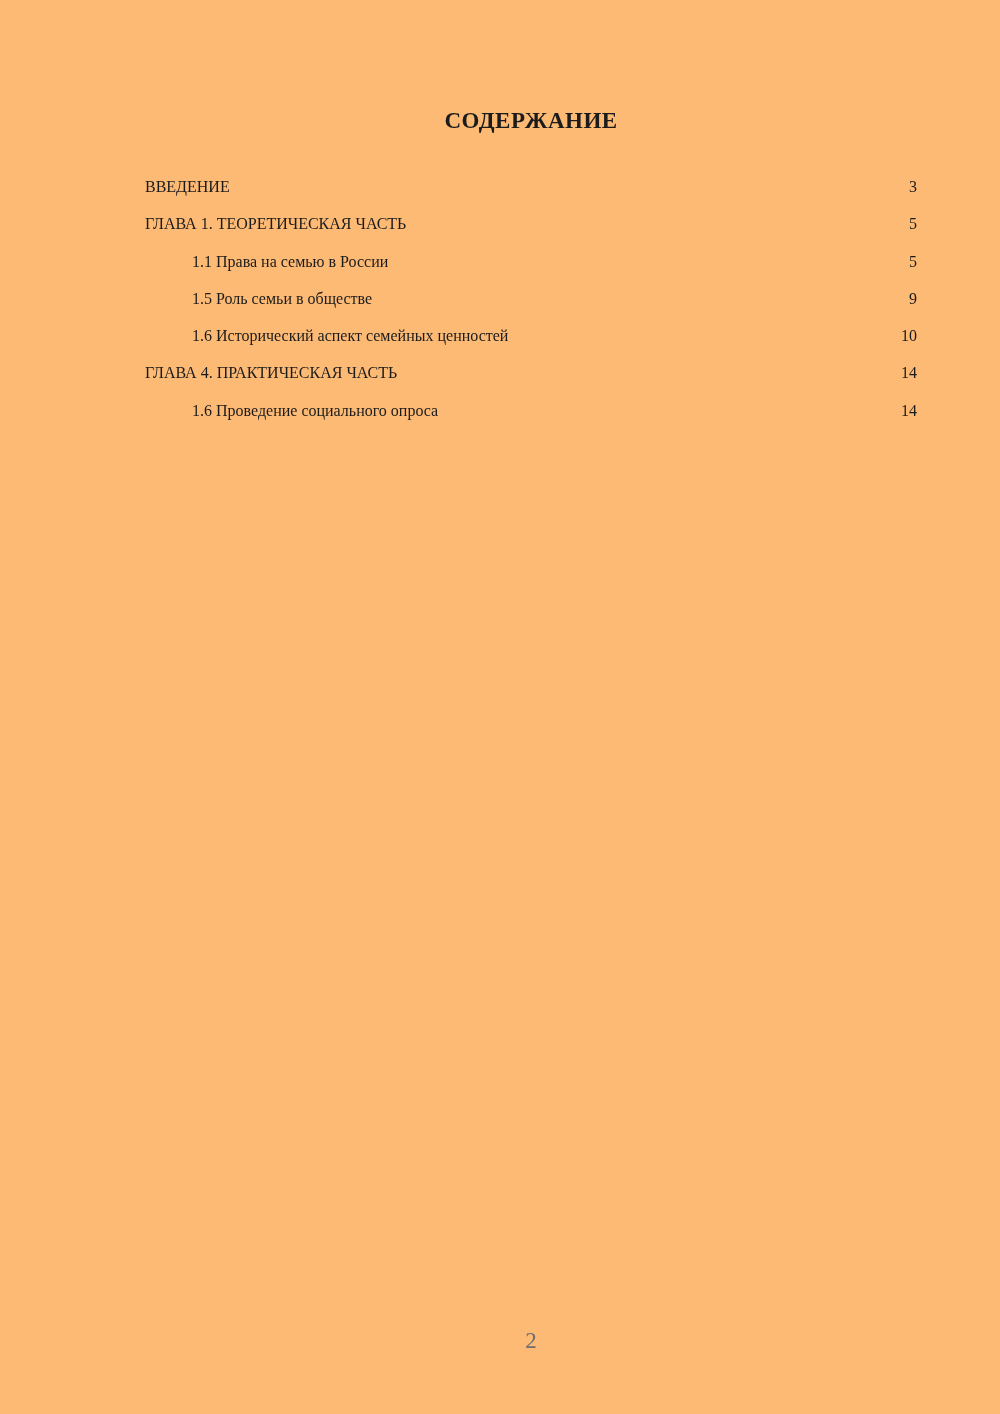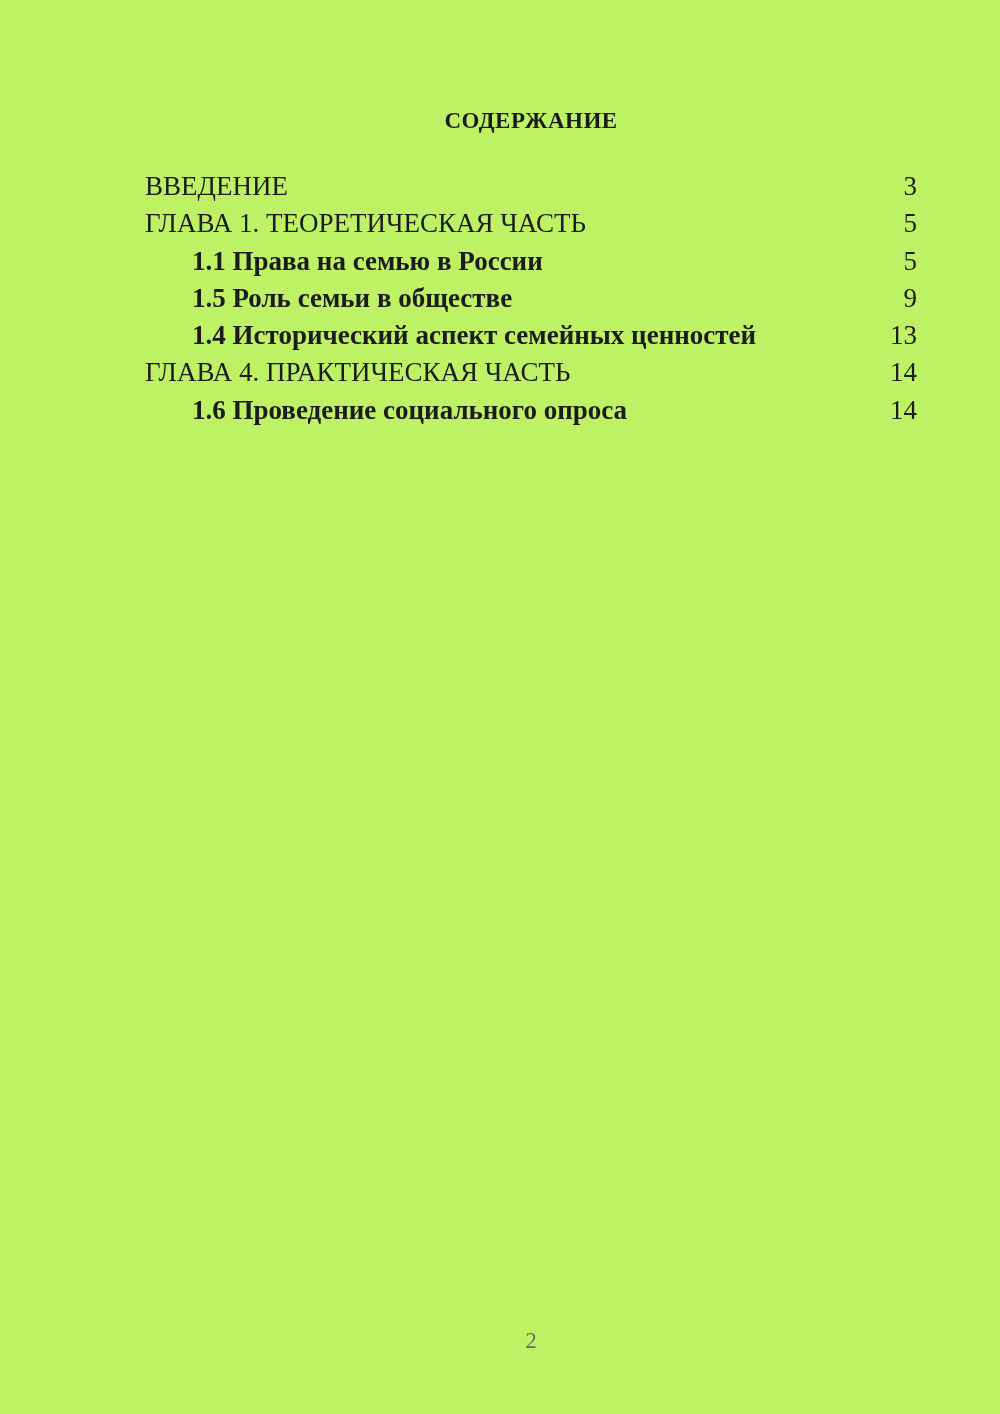--- a/index.html
+++ b/index.html
@@ -4,21 +4,21 @@
 <style>
   html, body {
     margin: 0;
     padding: 0;
     background: #ffffff;
   }
   .doc-page {
     position: relative;
     width: 1000px;
     height: 1414px;
-    background: #bef264;
+    background: #fdba74;
     font-family: "Liberation Serif", "DejaVu Serif", serif;
     color: #1b1b1b;
     overflow: hidden;
     margin: 0 auto;
   }
   .doc-title {
     position: absolute;
     top: 93px;
     left: 145px;
     width: 772px;
@@ -31,36 +31,35 @@
     position: absolute;
     top: 168px;
     left: 145px;
     width: 772px;
   }
   .toc-row {
     display: flex;
     justify-content: flex-start;
     align-items: baseline;
     height: 37.3px;
-    font-size: 27px;
+    font-size: 16px;
     line-height: 37.3px;
     white-space: nowrap;
   }
   .toc-row .toc-label {
     flex: 1 1 auto;
     overflow: hidden;
   }
   .toc-row .toc-page {
     flex: 0 0 auto;
     text-align: right;
     padding-left: 20px;
   }
   .toc-row.indent .toc-label {
     padding-left: 47px;
-    font-weight: bold;
   }
   .page-footer {
     position: absolute;
     top: 1328px;
     left: 145px;
     width: 772px;
     text-align: center;
     font-size: 23px;
     color: #6e6e72;
   }
@@ -89,22 +88,22 @@
       <span class="toc-page">5</span>
     </div>
 
 
     <div class="toc-row indent">
       <span class="toc-label">1.5 Роль семьи в обществе</span>
       <span class="toc-page">9</span>
     </div>
 
     <div class="toc-row indent">
-      <span class="toc-label">1.4 Исторический аспект семейных ценностей</span>
-      <span class="toc-page">13</span>
+      <span class="toc-label">1.6 Исторический аспект семейных ценностей</span>
+      <span class="toc-page">10</span>
     </div>
 
     <div class="toc-row">
       <span class="toc-label">ГЛАВА 4. ПРАКТИЧЕСКАЯ ЧАСТЬ</span>
       <span class="toc-page">14</span>
     </div>
 
     <div class="toc-row indent">
       <span class="toc-label">1.6 Проведение социального опроса</span>
       <span class="toc-page">14</span>

